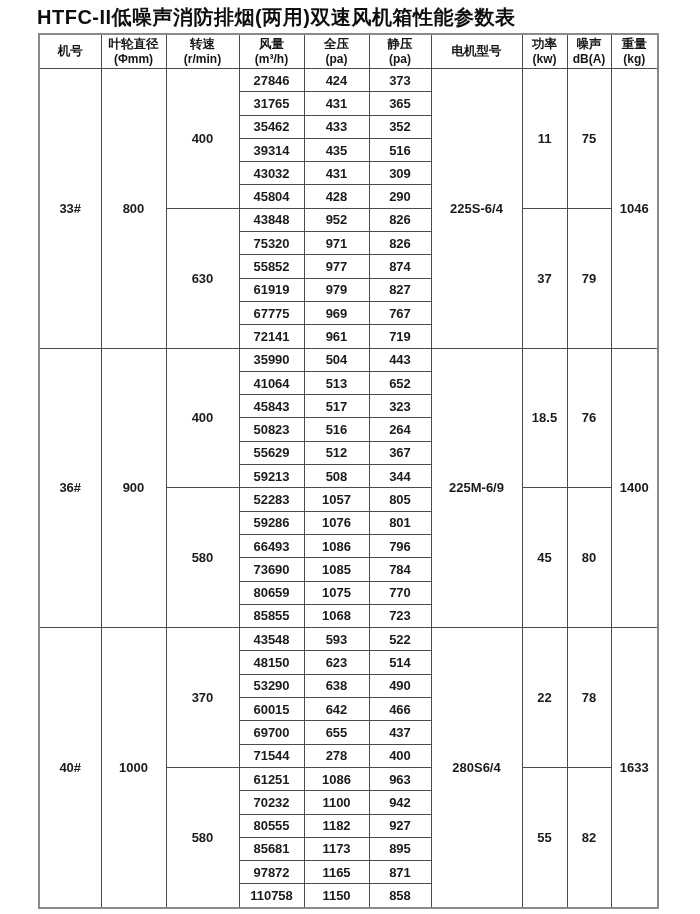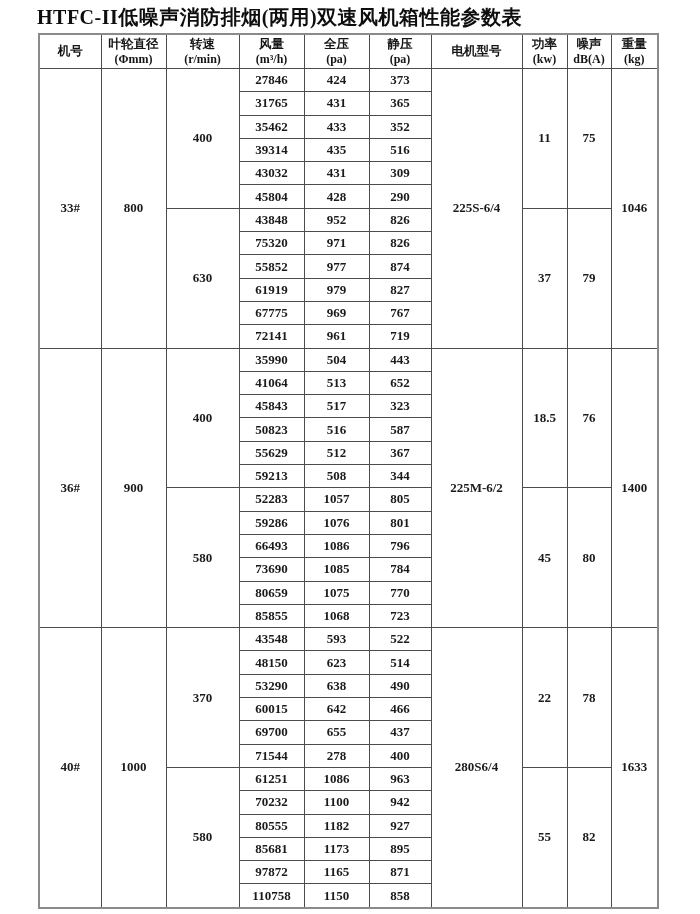--- a/index.html
+++ b/index.html
@@ -5,21 +5,21 @@
   html, body {
     margin: 0;
     padding: 0;
     background: #ffffff;
   }
   .page {
     position: relative;
     width: 700px;
     height: 914px;
     background: #ffffff;
-    font-family: Liberation Serif, serif;
+    font-family: Liberation Sans, sans-serif;
     color: #141414;
     overflow: hidden;
   }
   .title {
     position: absolute;
     left: 37px;
     top: 4px;
     font-size: 20px;
     font-weight: 700;
     letter-spacing: 0.5px;
@@ -192,39 +192,39 @@
           <td>961</td>
           <td>719</td>
         </tr>
         <tr>
           <td rowspan="12">36#</td>
           <td rowspan="12">900</td>
           <td rowspan="6">400</td>
           <td>35990</td>
           <td>504</td>
           <td>443</td>
-          <td rowspan="12">225M-6/2</td>
+          <td rowspan="12">225M-6/9</td>
           <td rowspan="6">18.5</td>
           <td rowspan="6">76</td>
           <td rowspan="12">1400</td>
         </tr>
         <tr>
           <td>41064</td>
           <td>513</td>
           <td>652</td>
         </tr>
         <tr>
           <td>45843</td>
           <td>517</td>
           <td>323</td>
         </tr>
         <tr>
           <td>50823</td>
           <td>516</td>
-          <td>587</td>
+          <td>264</td>
         </tr>
         <tr>
           <td>55629</td>
           <td>512</td>
           <td>367</td>
         </tr>
         <tr>
           <td>59213</td>
           <td>508</td>
           <td>344</td>

